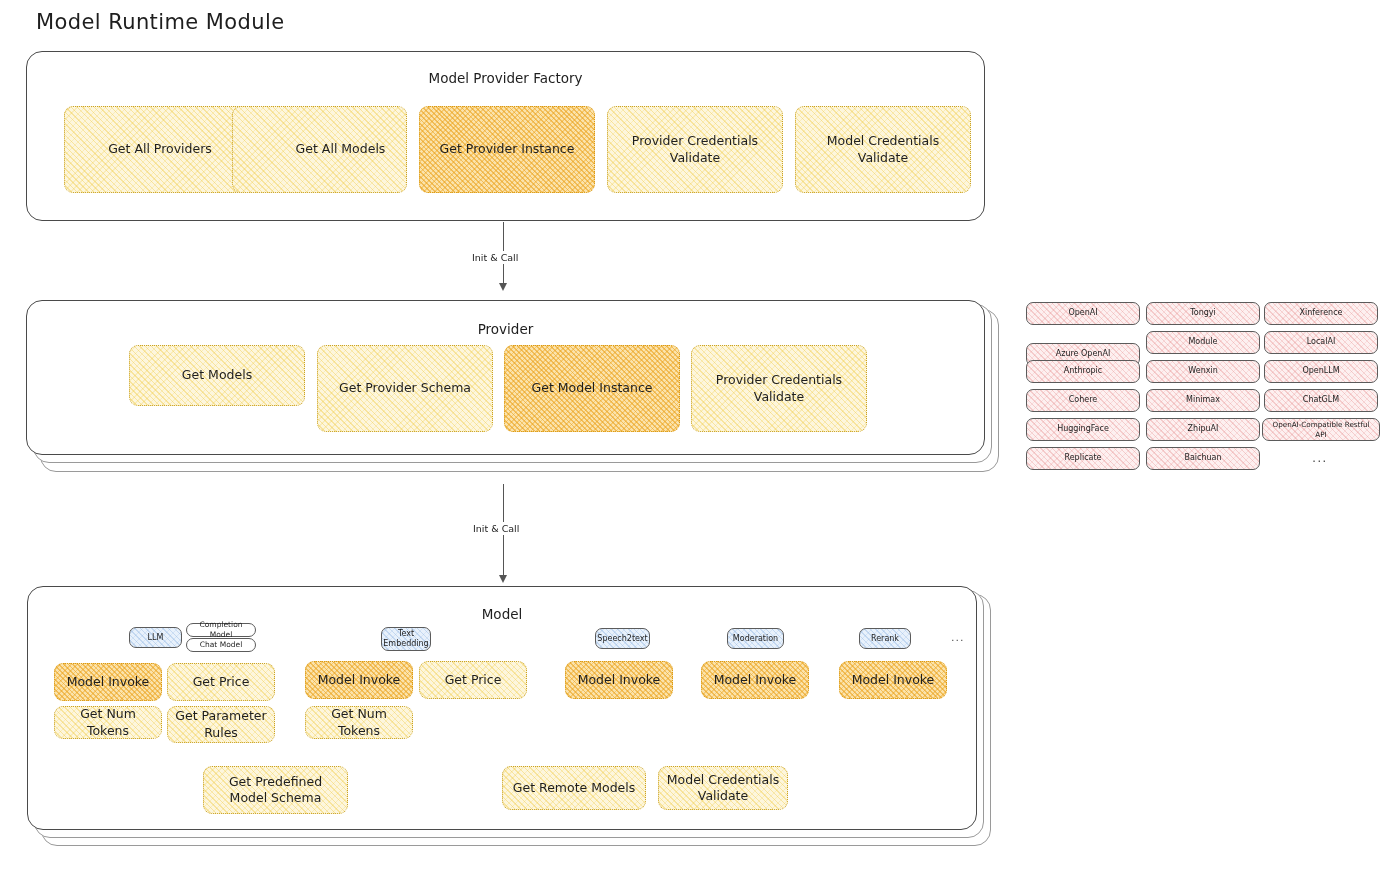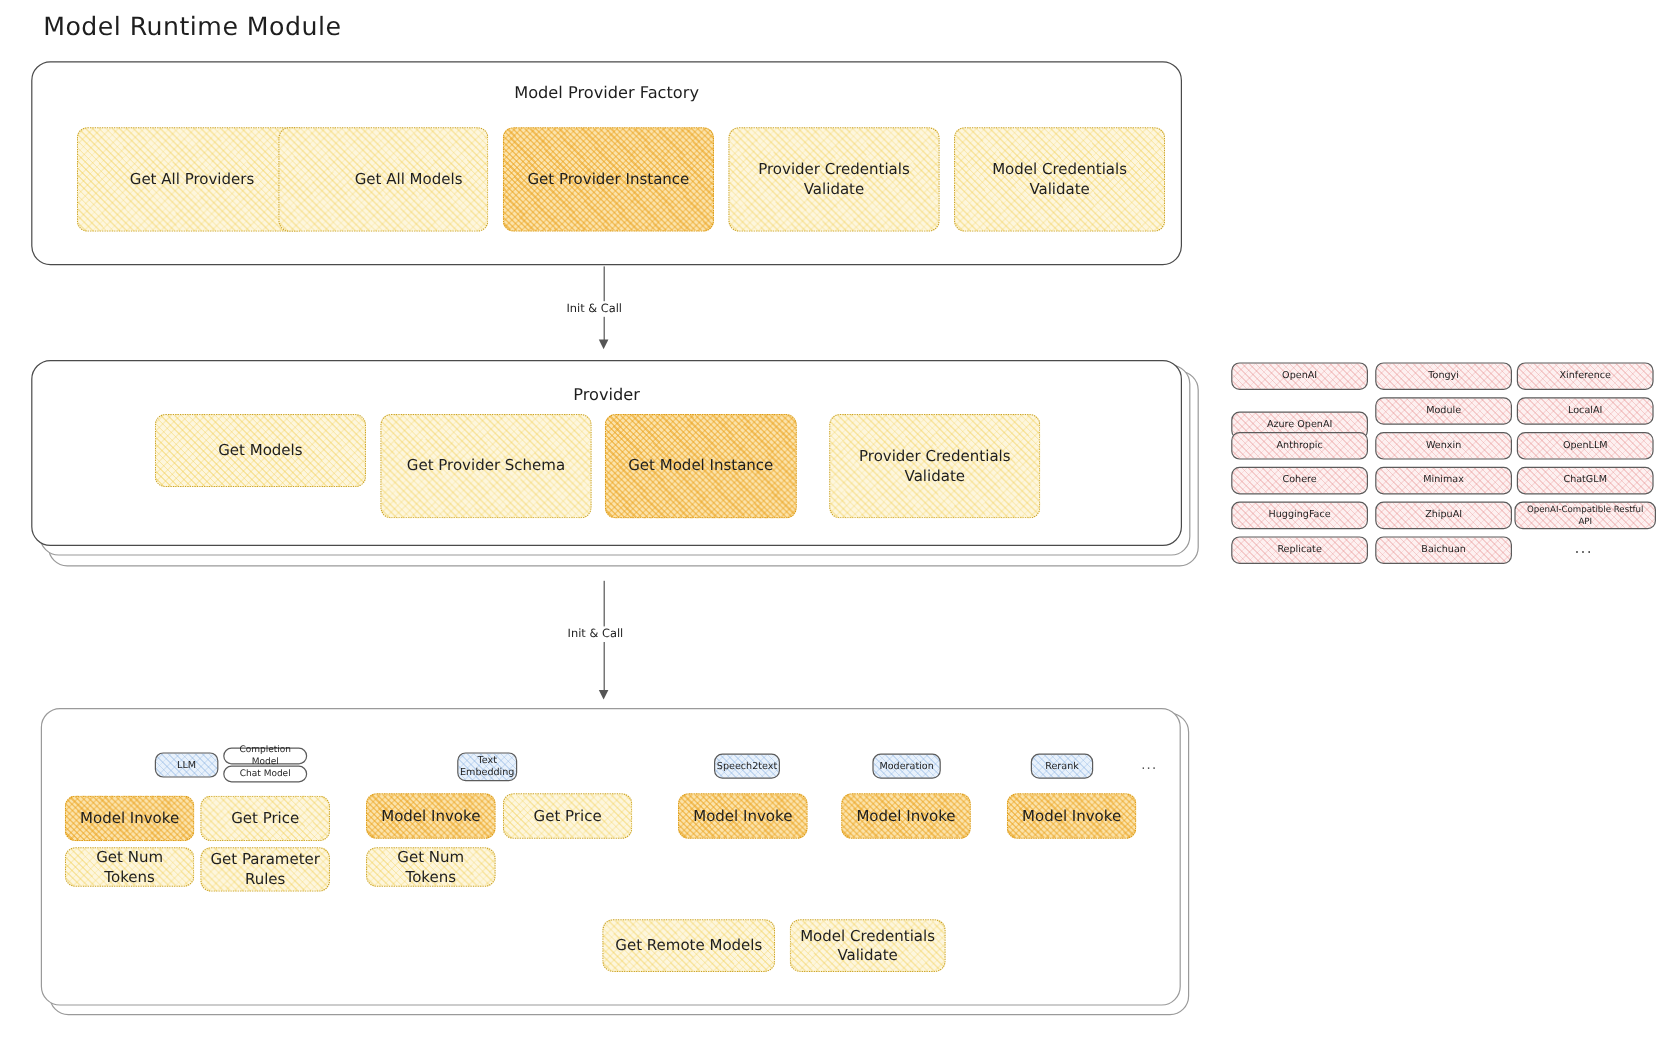--- a/index.html
+++ b/index.html
@@ -153,21 +153,21 @@
   <div class="panel shadowlayer" style="left:40px;top:309px;width:959px;height:163px;"></div>
   <div class="panel shadowlayer" style="left:33px;top:304px;width:959px;height:159px;"></div>
   <div class="panel" style="left:26px;top:300px;width:959px;height:155px;">
     <div class="panel-title" style="top:20px;">Provider</div>
   </div>
 
   <div class="node n-yellow" style="left:129px;top:345px;width:176px;height:61px;">Get Models</div>
 
   <div class="node n-yellow" style="left:317px;top:345px;width:176px;height:87px;">Get Provider Schema</div>
 
-  <div class="node n-orange" style="left:504px;top:345px;width:160px;height:87px;">Get Model Instance</div>
+  <div class="node n-orange" style="left:504px;top:345px;width:176px;height:87px;">Get Model Instance</div>
 
   <div class="node n-yellow" style="left:691px;top:345px;width:176px;height:87px;">Provider Credentials Validate</div>
 
   <div class="node n-pink" style="left:1026px;top:302px;width:114px;height:23px;">OpenAI</div>
   <div class="node n-pink" style="left:1026px;top:331px;width:114px;height:23px;margin-top:12px;">Azure OpenAI</div>
   <div class="node n-pink" style="left:1026px;top:360px;width:114px;height:23px;">Anthropic</div>
   <div class="node n-pink" style="left:1026px;top:389px;width:114px;height:23px;">Cohere</div>
   <div class="node n-pink" style="left:1026px;top:418px;width:114px;height:23px;">HuggingFace</div>
   <div class="node n-pink" style="left:1026px;top:447px;width:114px;height:23px;">Replicate</div>
 
@@ -184,20 +184,23 @@
   <div class="node n-pink" style="left:1264px;top:389px;width:114px;height:23px;">ChatGLM</div>
   <div class="node n-pink" style="left:1262px;top:418px;width:118px;height:23px;font-size:7.2px;">OpenAI-Compatible Restful API</div>
   <div class="ellipsis" style="left:1312px;top:450px;">...</div>
 
   <div class="arrow-line" style="left:503px;top:484px;height:94px;"></div>
   <div class="arrow-head" style="left:498.5px;top:575px;"></div>
   <div class="arrow-label" style="left:469px;top:522px;">Init &amp; Call</div>
 
   <div class="panel shadowlayer" style="left:41px;top:594px;width:950px;height:252px;"></div>
   <div class="panel shadowlayer" style="left:34px;top:590px;width:950px;height:248px;"></div>
+  <div class="panel" style="left:27px;top:586px;width:950px;height:244px;">
+    <div class="panel-title" style="top:19px;">Model</div>
+  </div>
 
   <div class="node n-blue" style="left:129px;top:627px;width:53px;height:21px;">LLM</div>
   <div class="node n-white" style="left:186px;top:623px;width:70px;height:14px;">Completion Model</div>
   <div class="node n-white" style="left:186px;top:638px;width:70px;height:14px;">Chat Model</div>
 
   <div class="node n-orange" style="left:54px;top:663px;width:108px;height:38px;">Model Invoke</div>
   <div class="node n-yellow" style="left:167px;top:663px;width:108px;height:38px;">Get Price</div>
   <div class="node n-yellow" style="left:54px;top:706px;width:108px;height:33px;">Get Num Tokens</div>
   <div class="node n-yellow" style="left:167px;top:706px;width:108px;height:37px;">Get Parameter Rules</div>
 
@@ -211,16 +214,17 @@
   <div class="node n-orange" style="left:565px;top:661px;width:108px;height:38px;">Model Invoke</div>
 
   <div class="node n-blue" style="left:727px;top:628px;width:57px;height:21px;">Moderation</div>
   <div class="node n-orange" style="left:701px;top:661px;width:108px;height:38px;">Model Invoke</div>
 
   <div class="node n-blue" style="left:859px;top:628px;width:52px;height:21px;">Rerank</div>
   <div class="node n-orange" style="left:839px;top:661px;width:108px;height:38px;">Model Invoke</div>
 
   <div class="ellipsis" style="left:951px;top:631px;font-size:11px;">...</div>
 
+  <div class="node n-yellow" style="left:203px;top:766px;width:145px;height:48px;">Get Predefined Model Schema</div>
   <div class="node n-yellow" style="left:502px;top:766px;width:144px;height:44px;">Get Remote Models</div>
   <div class="node n-yellow" style="left:658px;top:766px;width:130px;height:44px;">Model Credentials Validate</div>
 
 </div>
 
 </body></html>

